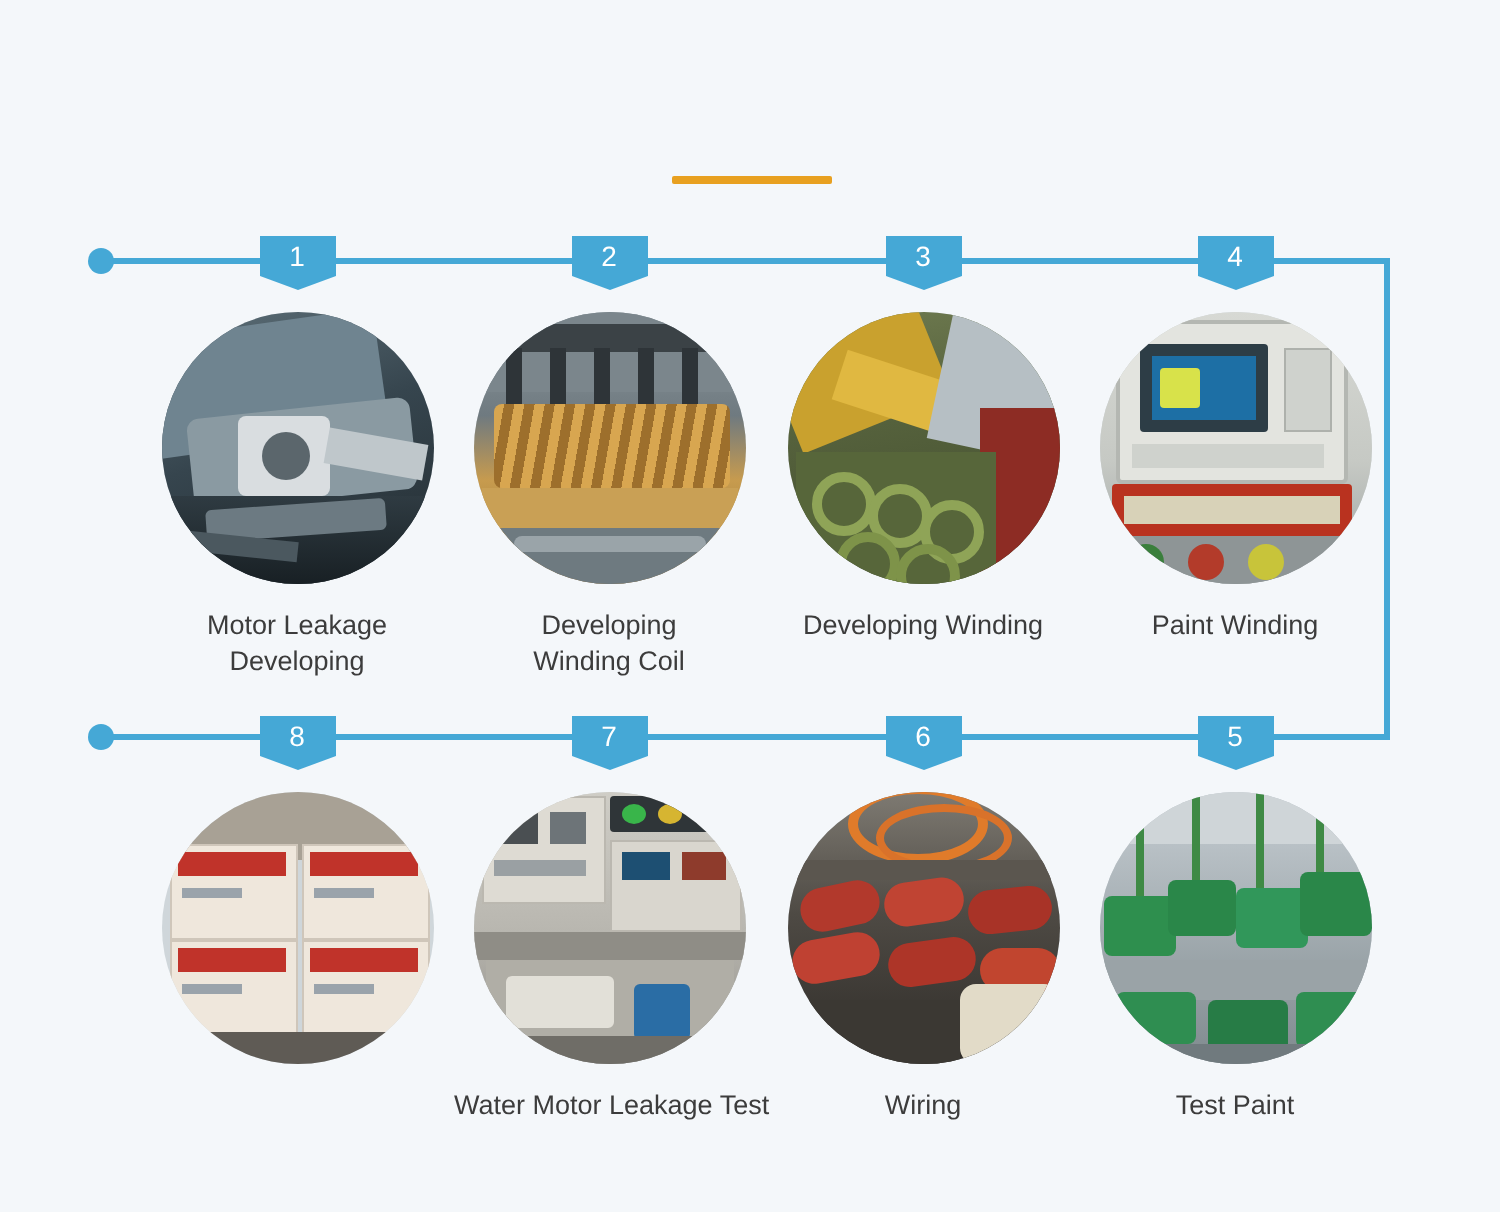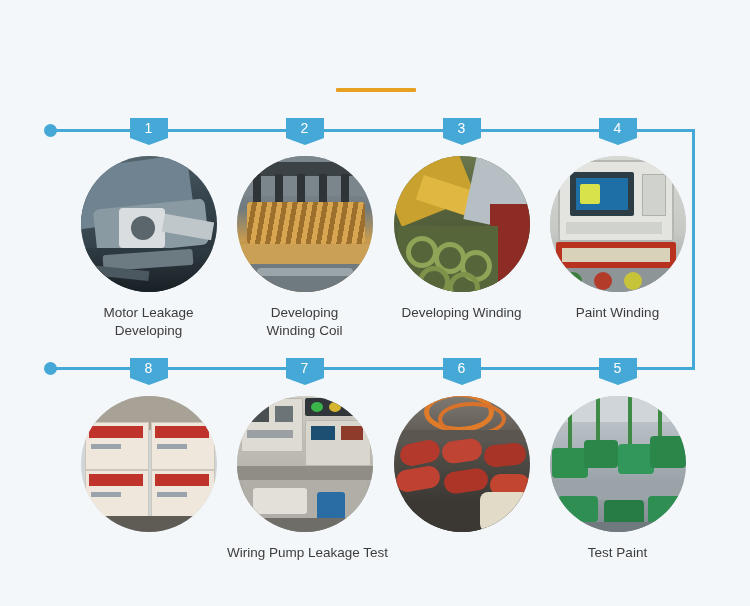--- a/index.html
+++ b/index.html
@@ -218,39 +218,42 @@
       <div class="layer" style="left:68px;top:24px;width:64px;height:44px;background:#d9d6ce;border:1px solid #bbb8b0;"></div>
       <div class="layer" style="left:74px;top:30px;width:24px;height:14px;background:#1d4f72;"></div>
       <div class="layer" style="left:104px;top:30px;width:22px;height:14px;background:#8e3b2c;"></div>
       <div class="layer" style="left:0;top:70px;width:136px;height:14px;background:#8f8d86;"></div>
       <div class="layer" style="left:6px;top:84px;width:124px;height:40px;background:#b0aea6;"></div>
       <div class="layer" style="left:16px;top:92px;width:54px;height:26px;background:#e2e0d8;border-radius:3px;"></div>
       <div class="layer" style="left:80px;top:96px;width:28px;height:28px;background:#2a6da5;border-radius:3px;"></div>
       <div class="layer" style="left:0;top:122px;width:136px;height:14px;background:#6f6d67;"></div>
     </div>
     <div class="caption wide">
-      <span>Wiring Pump Leakage Test</span>
+      <span>Water Motor Leakage Test</span>
     </div>
   </div>
 
   <div class="cell" style="left:384px;top:358px;">
     <div class="badge">6</div>
     <div class="photo">
       <div class="layer" style="inset:0;background:linear-gradient(180deg,#7e7a72 0%,#4e4a44 45%,#2f2c28 100%);"></div>
       <div class="layer" style="left:30px;top:-4px;width:60px;height:30px;border:5px solid #e07b2a;border-radius:50%;"></div>
       <div class="layer" style="left:44px;top:6px;width:60px;height:26px;border:4px solid #d9722a;border-radius:50%;"></div>
       <div class="layer" style="left:0;top:34px;width:136px;height:10px;background:#5b564f;"></div>
       <div class="layer" style="left:6px;top:46px;width:40px;height:22px;background:#b2392c;border-radius:11px;transform:rotate(-12deg);"></div>
       <div class="layer" style="left:48px;top:44px;width:40px;height:22px;background:#c04433;border-radius:11px;transform:rotate(-8deg);"></div>
       <div class="layer" style="left:90px;top:48px;width:42px;height:22px;background:#a83327;border-radius:11px;transform:rotate(-6deg);"></div>
       <div class="layer" style="left:2px;top:72px;width:44px;height:22px;background:#bf4132;border-radius:11px;transform:rotate(-10deg);"></div>
       <div class="layer" style="left:50px;top:74px;width:44px;height:22px;background:#ad3528;border-radius:11px;transform:rotate(-8deg);"></div>
       <div class="layer" style="left:96px;top:78px;width:40px;height:22px;background:#c1452f;border-radius:11px;"></div>
       <div class="layer" style="left:86px;top:96px;width:50px;height:40px;background:#e2dbc8;border-radius:8px;"></div>
       <div class="layer" style="left:0;top:104px;width:86px;height:32px;background:#3b3833;"></div>
+    </div>
+    <div class="caption">
+      <span>Wiring</span>
     </div>
   </div>
 
   <div class="cell" style="left:540px;top:358px;">
     <div class="badge">5</div>
     <div class="photo">
       <div class="layer" style="inset:0;background:linear-gradient(180deg,#c6cdd2 0%,#aab3b8 40%,#7f8a8e 100%);"></div>
       <div class="layer" style="left:0;top:0;width:136px;height:26px;background:#cfd5d8;"></div>
       <div class="layer" style="left:18px;top:0;width:4px;height:60px;background:#3f8a45;"></div>
       <div class="layer" style="left:46px;top:0;width:4px;height:52px;background:#3f8a45;"></div>

